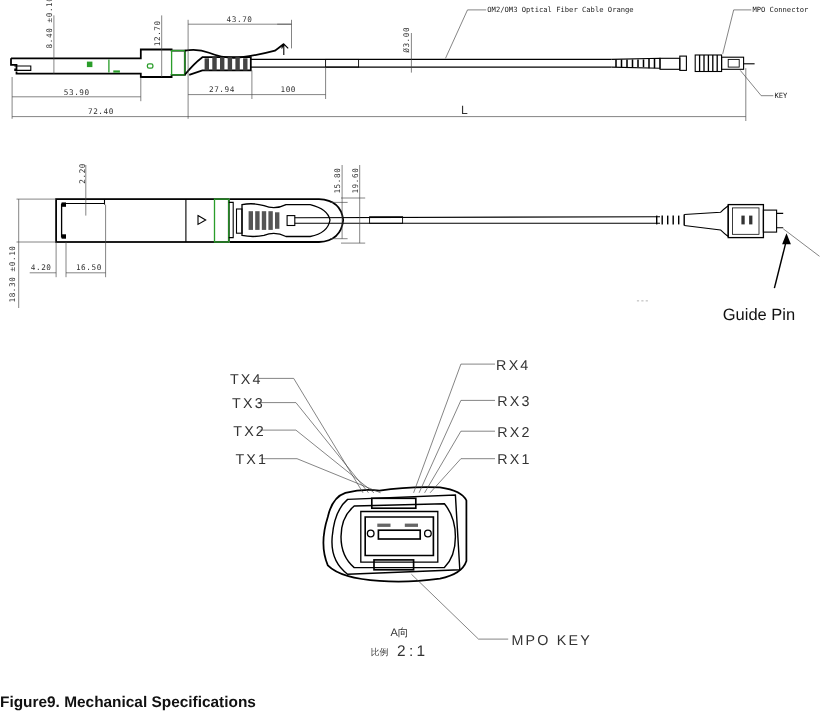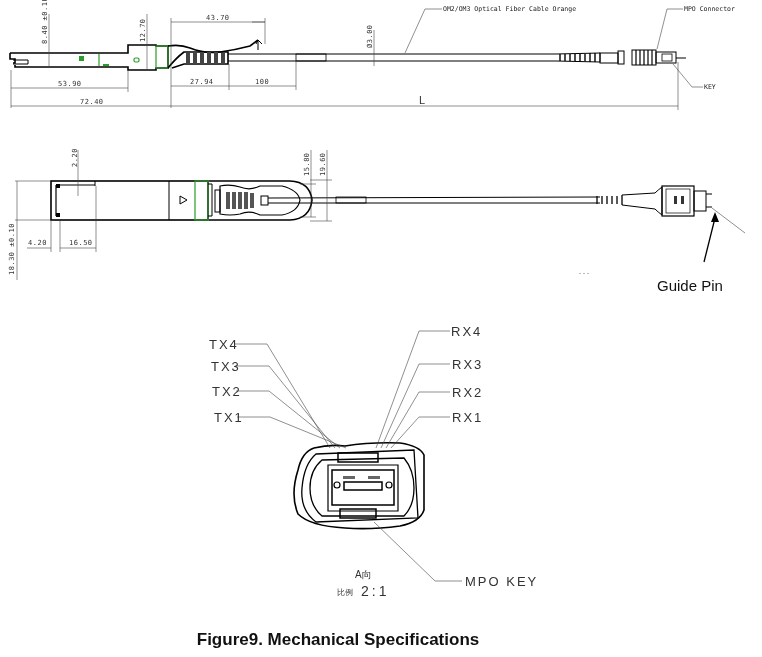--- a/index.html
+++ b/index.html
@@ -5,21 +5,21 @@
   html, body { margin: 0; padding: 0; background: #ffffff; }
   body { width: 762px; height: 657px; position: relative; overflow: hidden; font-family: "Liberation Sans", sans-serif; }
   svg { position: absolute; left: 0; top: 0; }
   .dim { font-family: "DejaVu Sans Mono", monospace; font-size: 7px; fill: #333; letter-spacing: 0.5px; }
   .lbl { font-family: "Liberation Sans", sans-serif; font-size: 13px; fill: #333; letter-spacing: 2px; }
   .note { font-family: "DejaVu Sans Mono", monospace; font-size: 6.5px; fill: #222; }
   .ln { stroke: #000; fill: none; }
   .thin { stroke: #444; stroke-width: 0.6; fill: none; }
   .thick { stroke: #000; stroke-width: 1.6; fill: none; }
   .green { stroke: #2a9d2a; stroke-width: 1.2; fill: none; }
-  .caption { position: absolute; left: 0; width: 676px; top: 630px; text-align: center; font-family: "Liberation Sans", sans-serif; font-weight: bold; font-size: 17px; color: #111; }
+  .caption { position: absolute; left: 0; width: 676px; top: 630px; text-align: left; font-family: "Liberation Sans", sans-serif; font-weight: bold; font-size: 14px; color: #111; }
   .guide { font-family: "Liberation Sans", sans-serif; font-size: 15px; fill: #111; }
 </style>
 </head>
 <body>
 
 <svg width="762" height="657" viewBox="0 0 762 657">
 
   <g>
 
     <g>

